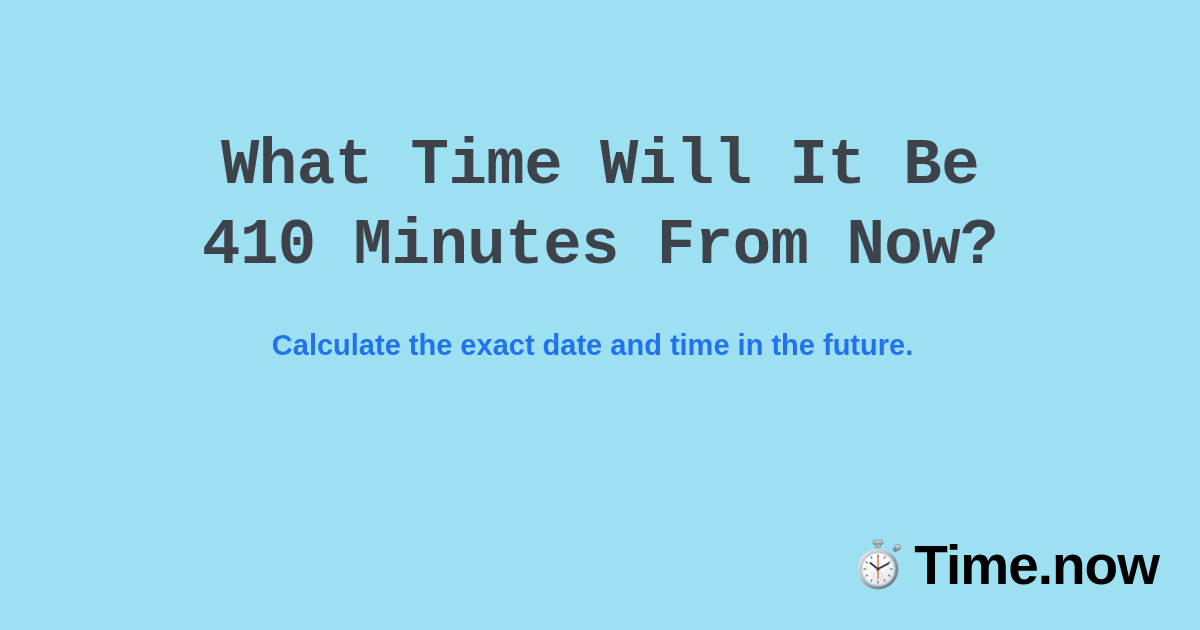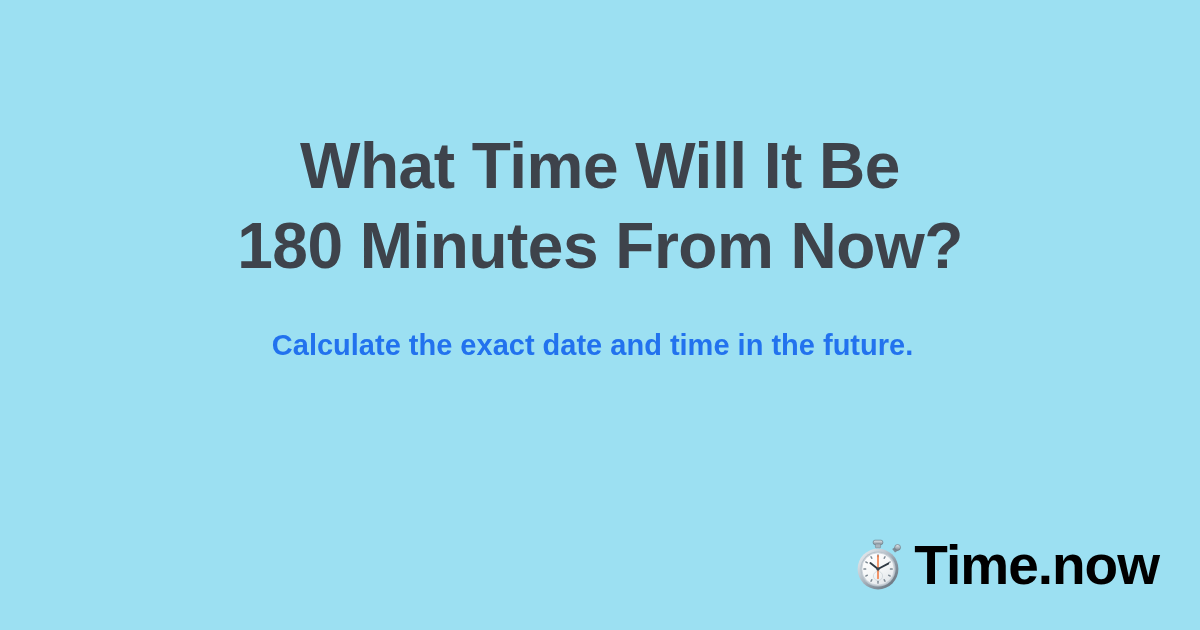--- a/index.html
+++ b/index.html
@@ -25,21 +25,21 @@
   .headline-block {
     position: absolute;
     left: 0;
     top: 126px;
     width: 1200px;
     text-align: center;
   }
 
   .headline {
     margin: 0;
-    font-family: Liberation Sans, sans-serif;
+    font-family: Liberation Mono, monospace;
     font-weight: bold;
     font-size: 64px;
     line-height: 80px;
     letter-spacing: -0.5px;
     color: #3e434b;
     white-space: nowrap;
   }
 
   .headline-line {
     display: block;
@@ -92,21 +92,21 @@
   }
 </style>
 </head>
 <body>
 
 <div id="og-card">
 
   <div class="headline-block">
     <h1 class="headline">
       <span class="headline-line">What Time Will It Be</span>
-      <span class="headline-line">180 Minutes From Now?</span>
+      <span class="headline-line">410 Minutes From Now?</span>
     </h1>
   </div>
 
   <div class="subtitle-block">
     <p class="subtitle">Calculate the exact date and time in the future.</p>
   </div>
 
   <div class="brand">
     <svg class="brand-icon" viewBox="0 0 48 52" aria-hidden="true">
       <defs>

